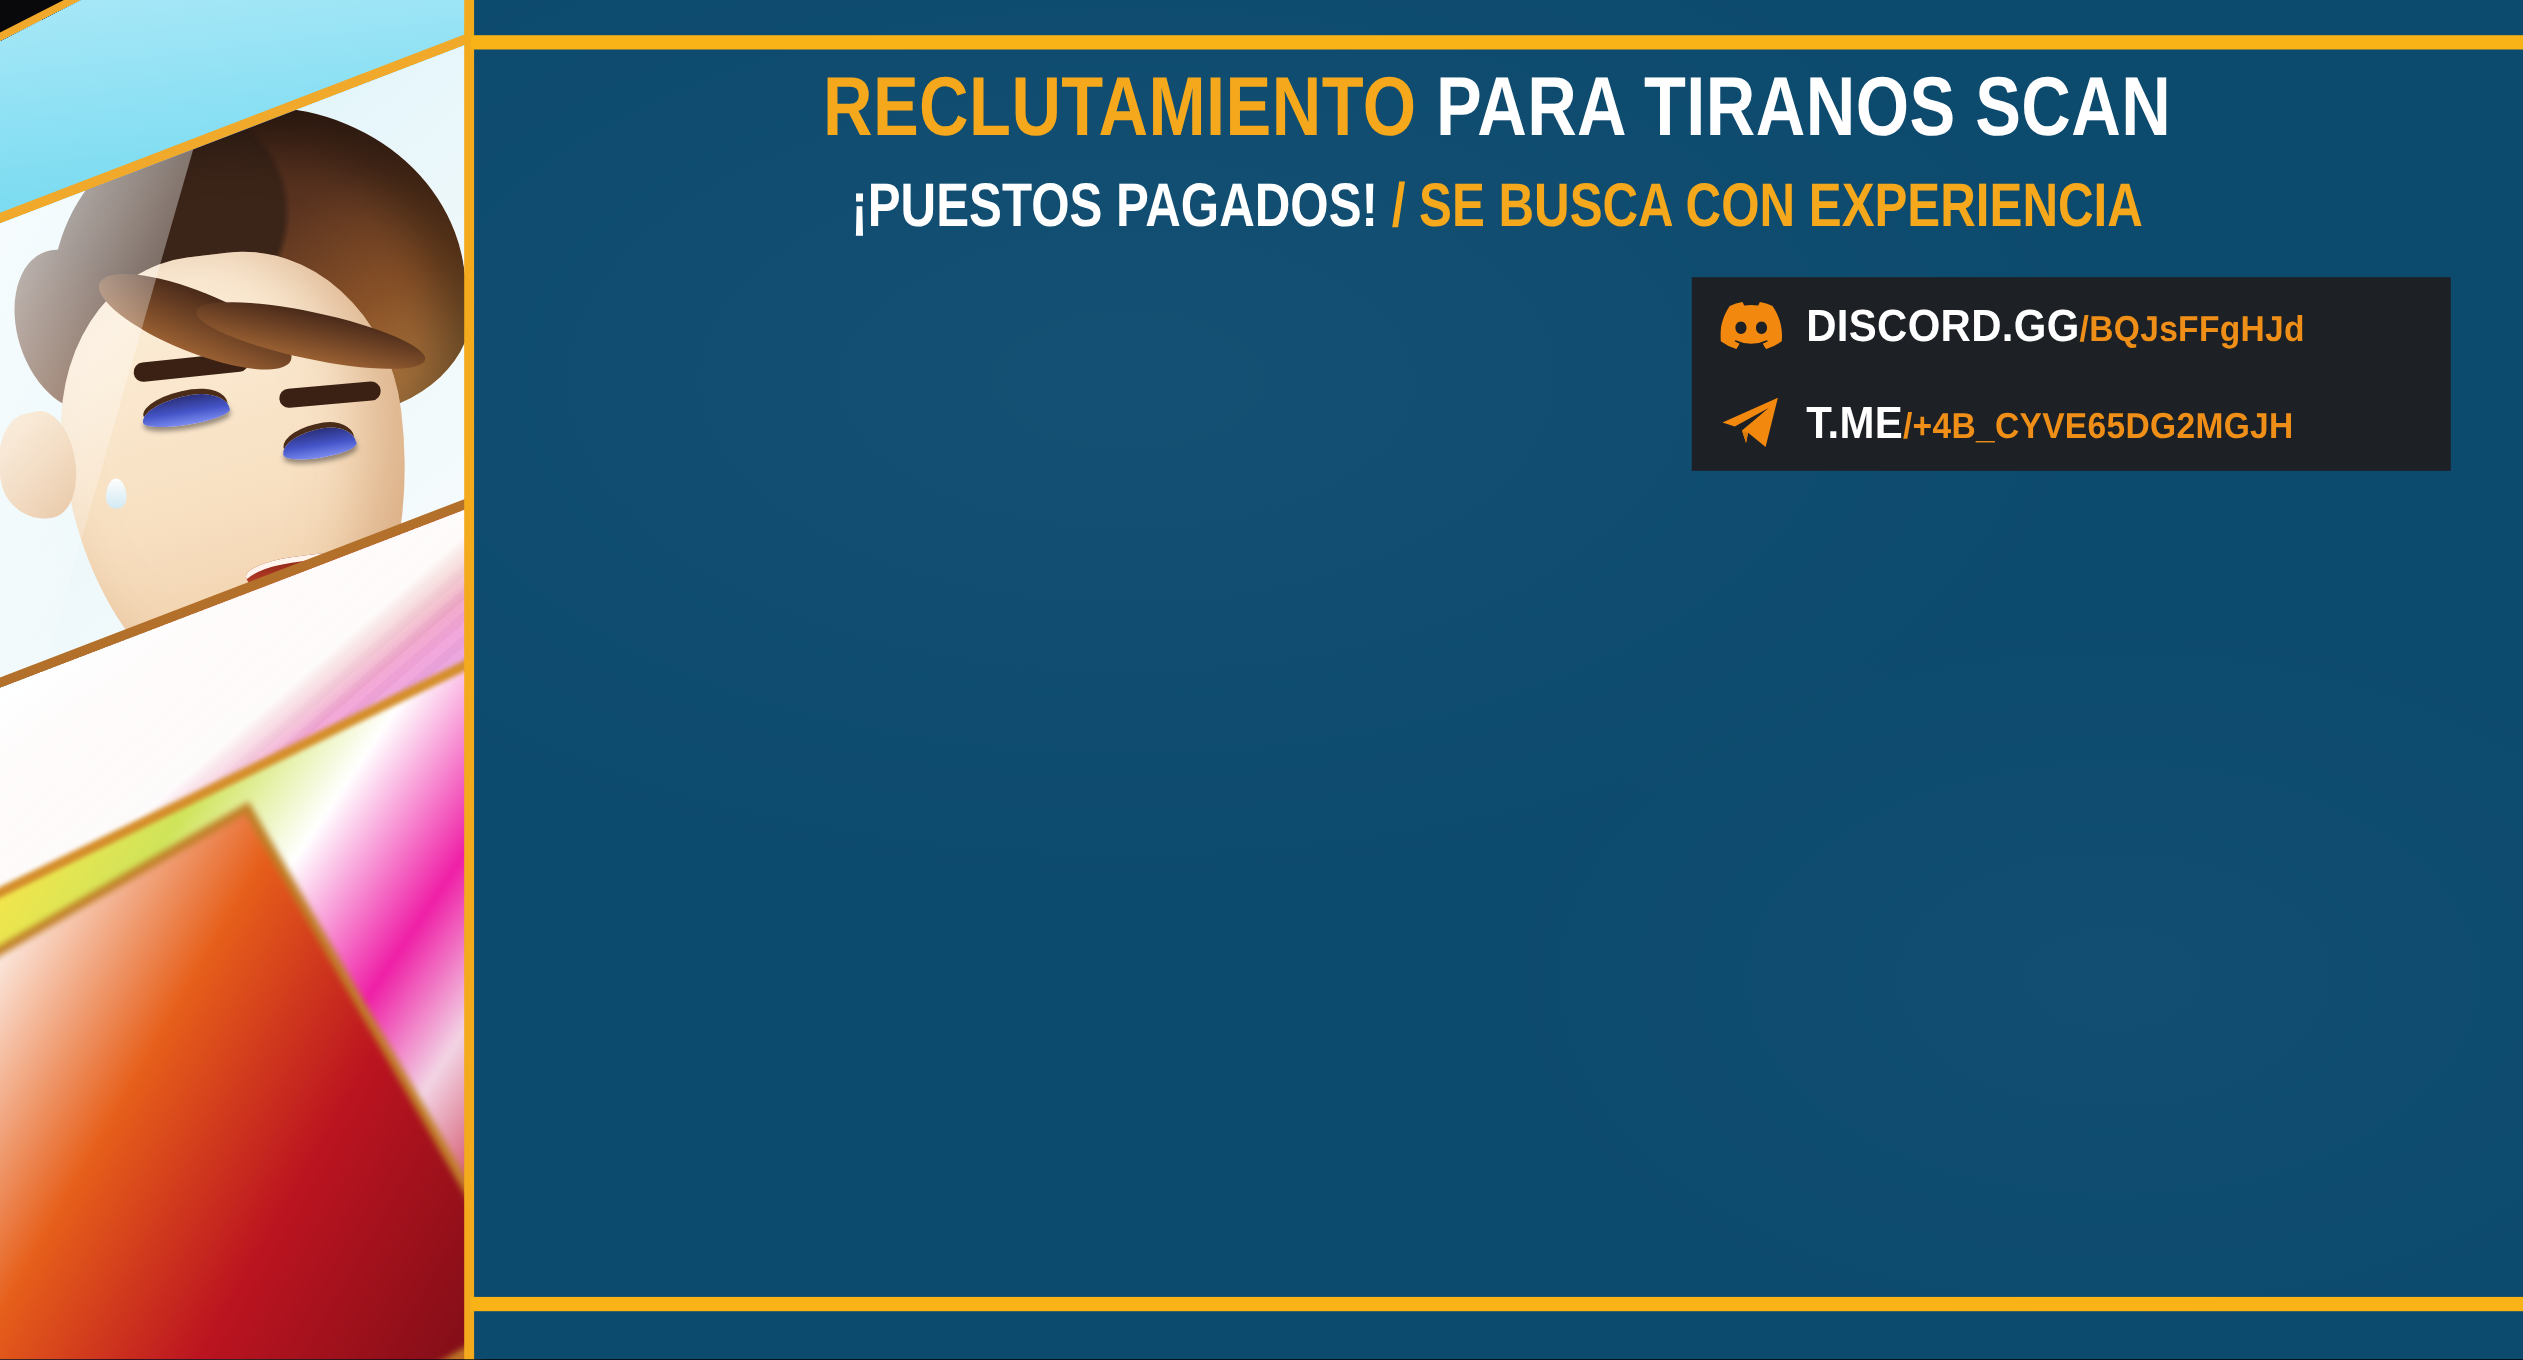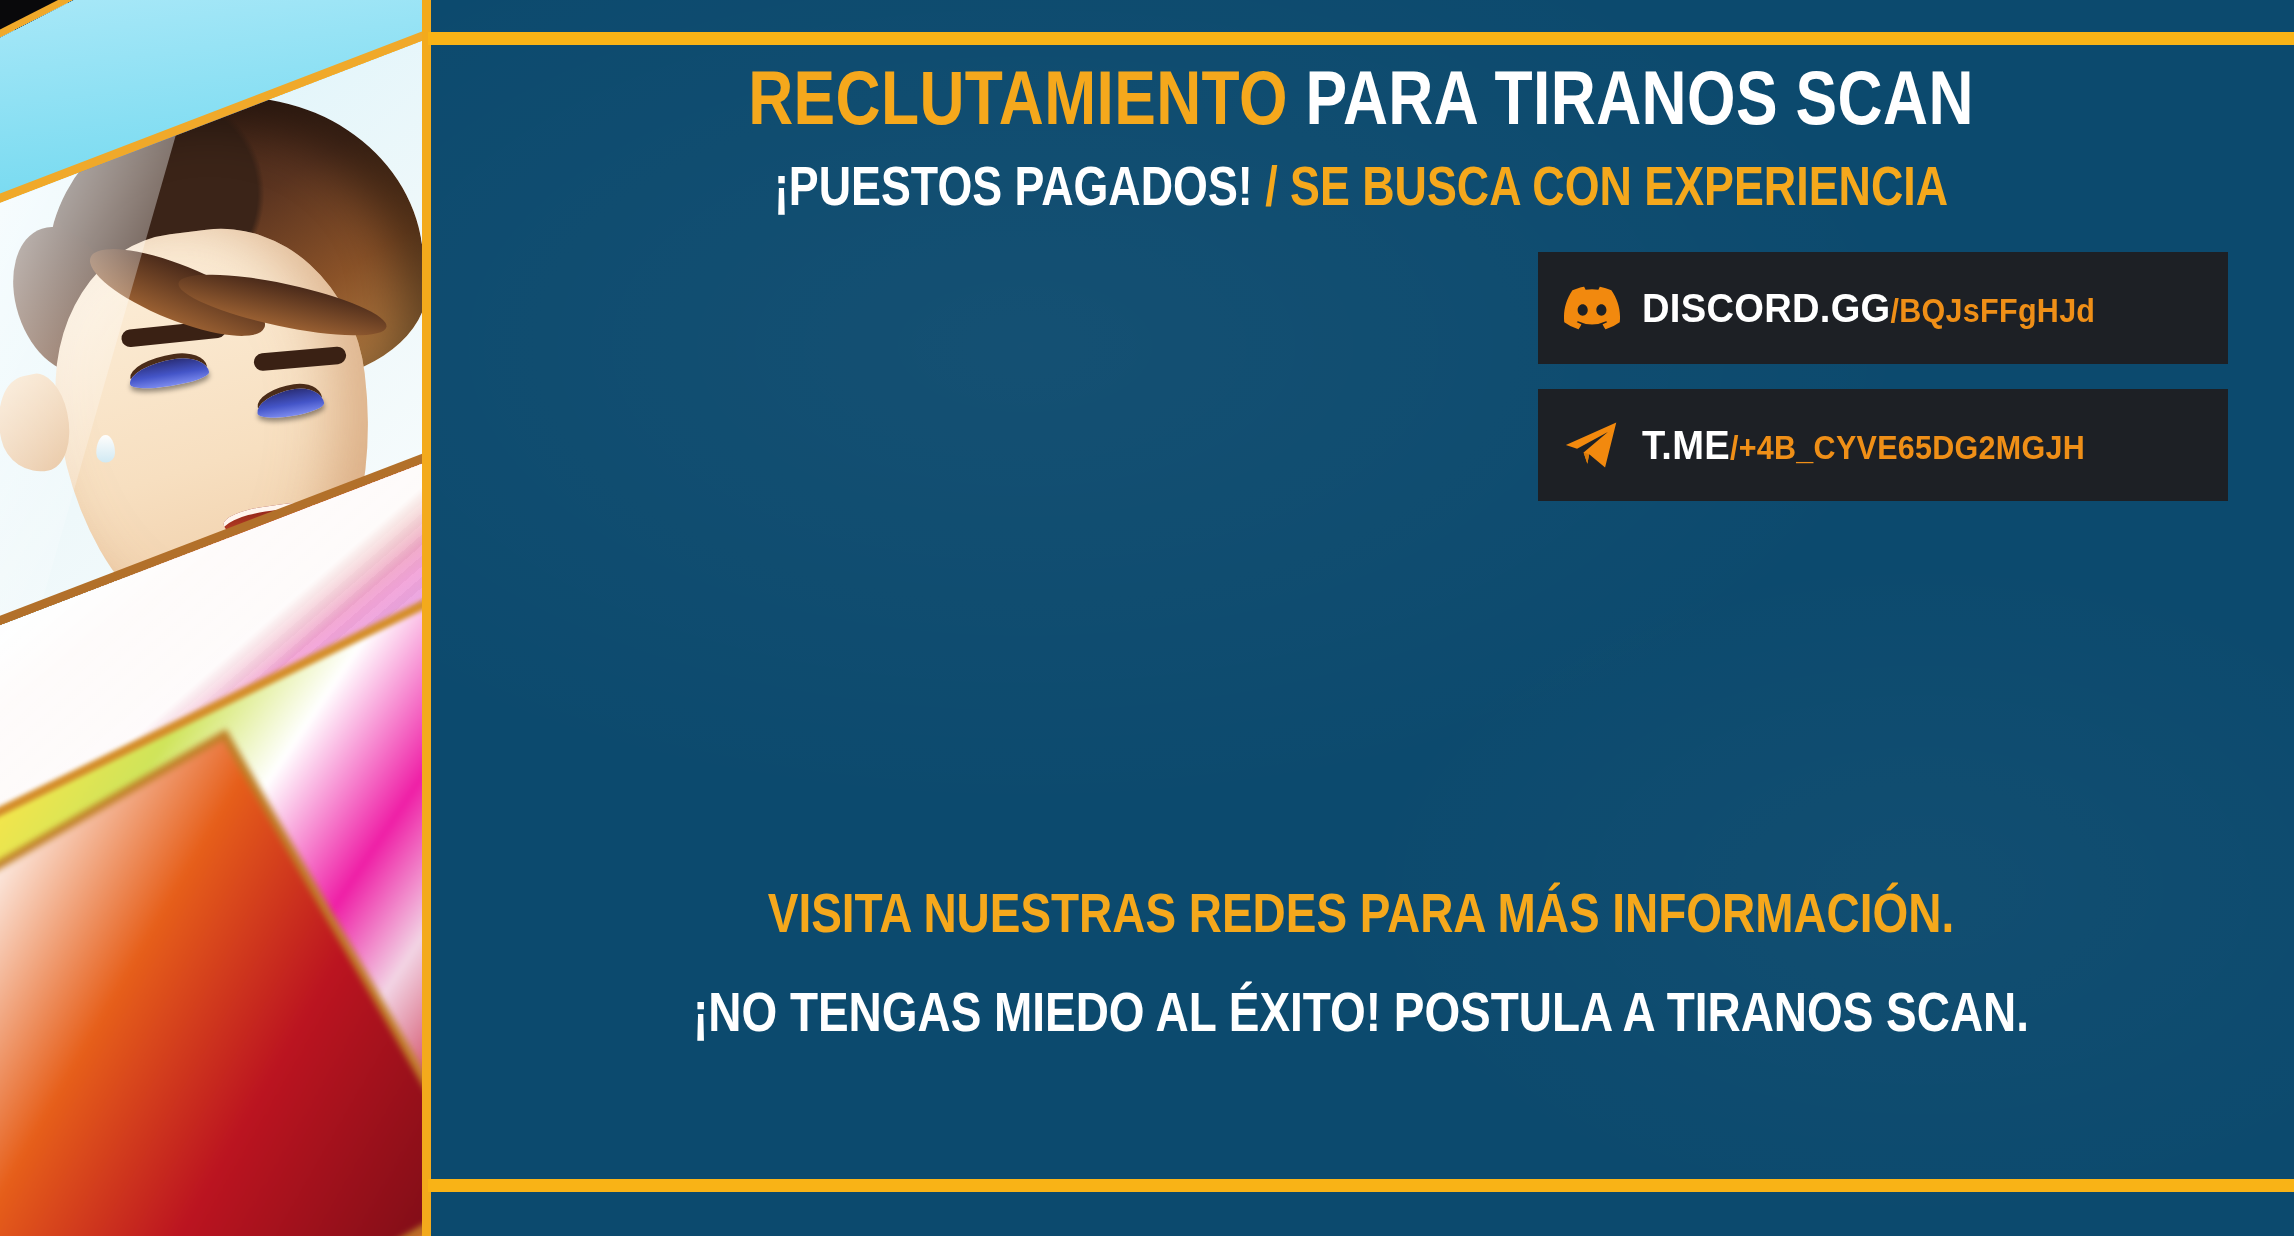--- a/index.html
+++ b/index.html
@@ -216,23 +216,22 @@
     text-shadow:0 2px 6px rgba(0,0,0,.8);
   }
 
   
   .contacts{
     position:absolute;left:1110px;top:252px;width:690px;
   }
   .contact-row{
     display:flex;align-items:center;
     background:#1d2025;
-    height:112px;
+    height:88px;
     padding:0 26px;
-    margin-bottom:25px;
     box-sizing:border-box;
   }
   .contact-icon{
     width:56px;height:56px;flex:0 0 56px;
     display:flex;align-items:center;justify-content:center;
     margin-right:22px;
   }
   .contact-icon svg{display:block;}
   .contact-text{
     font-size:41px;font-weight:700;white-space:nowrap;
@@ -331,19 +330,15 @@
           </svg>
         </span>
         <span class="contact-text">
           <span class="w">T.ME</span><span class="o sc">/+4B_CYVE65DG2MGJH</span>
         </span>
       </div>
 
 
     </div>
 
-    <div class="cta">
-      <p class="cta-line1">VISITA NUESTRAS REDES PARA MÁS INFORMACIÓN.</p>
-      <p class="cta-line2">¡NO TENGAS MIEDO AL ÉXITO! POSTULA A TIRANOS SCAN.</p>
-    </div>
 
   </div>
 </div>
 
 </body></html>

